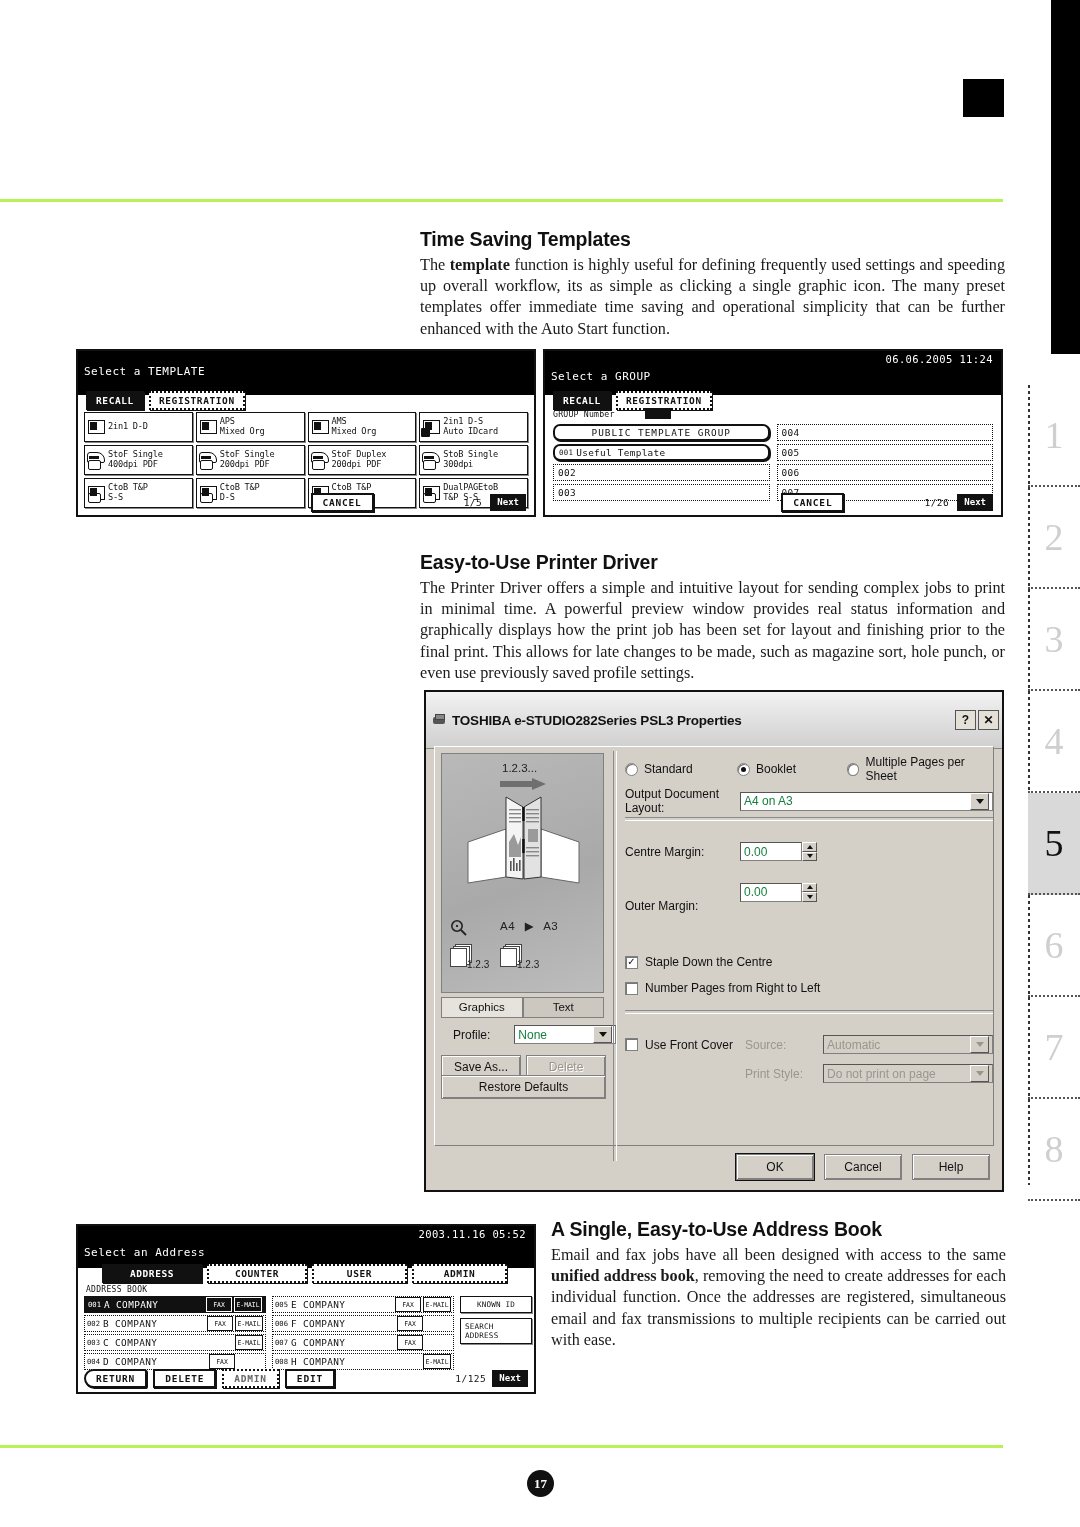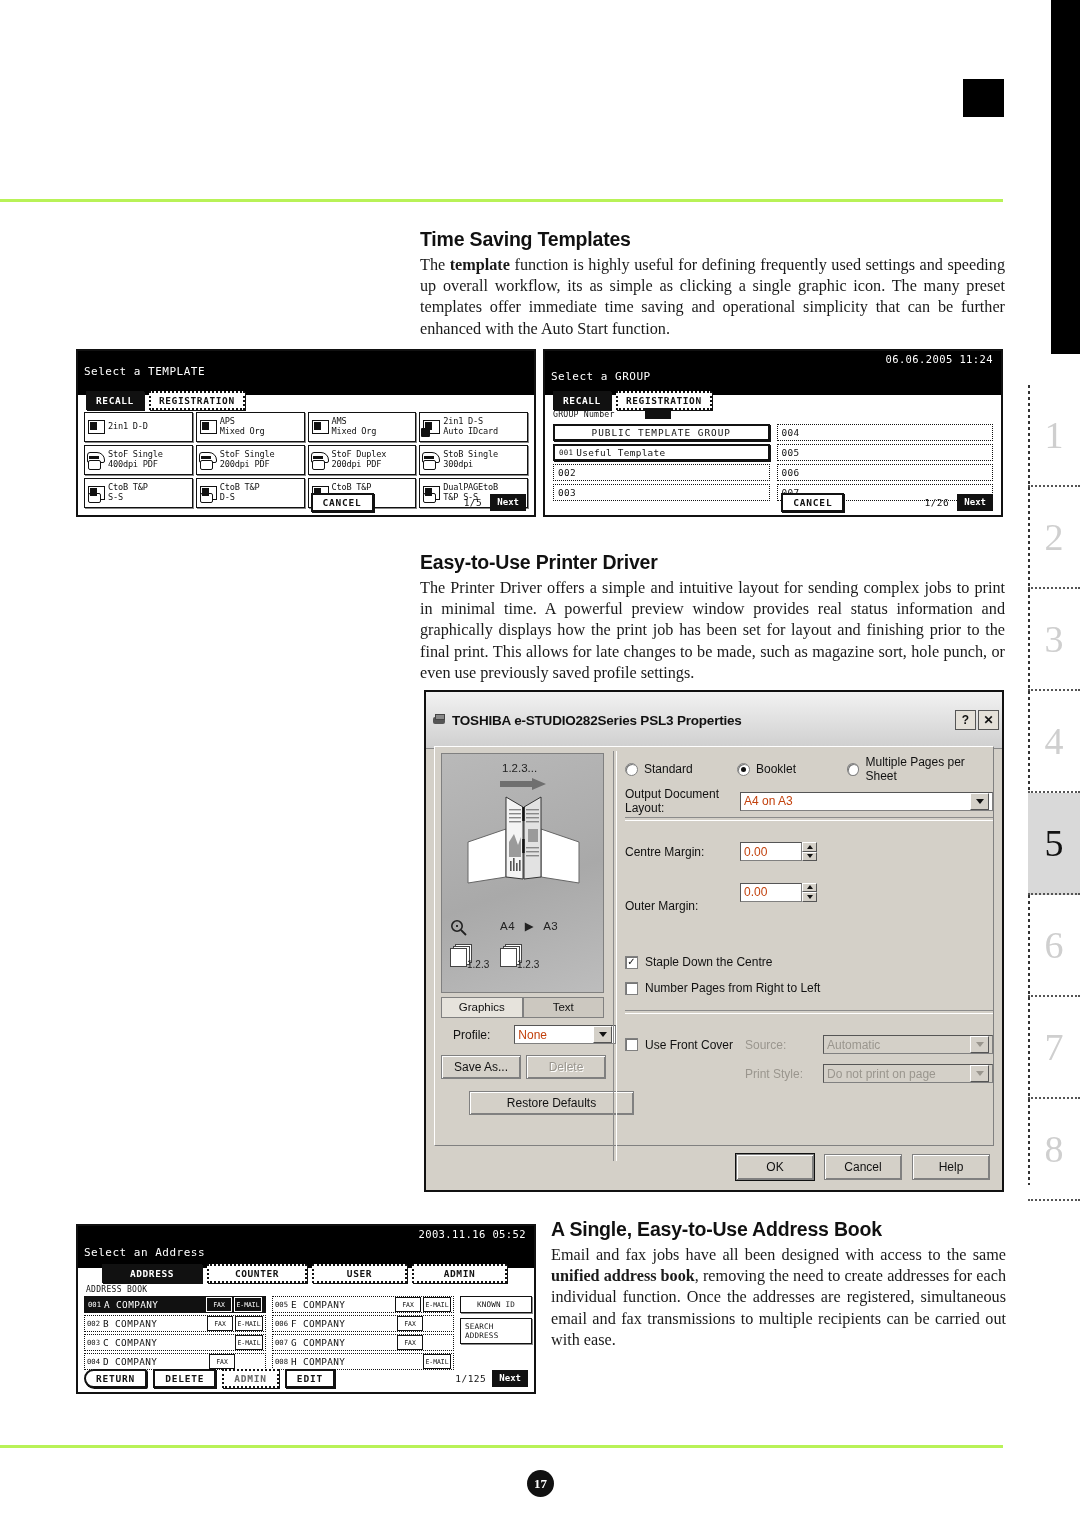--- a/index.html
+++ b/index.html
@@ -104,21 +104,21 @@
 
   
   .grp-label{position:absolute;font-size:8.2px;letter-spacing:.2px;}
   .grp-numbox{position:absolute;width:26px;height:11px;background:#111;}
   .grp-grid{position:absolute;display:grid;grid-template-columns:1fr 1fr;
     grid-auto-rows:17px;gap:3px 7px;}
   .grp{
     border:1.5px dotted #111;display:flex;align-items:center;padding:0 4px;
     font-size:9px;letter-spacing:.3px;box-sizing:border-box;background:#fff;
   }
-  .grp.solid{border-style:solid;border-width:2px;box-shadow:1px 1px 0 #111;}
+  .grp.solid{border-style:solid;border-width:2px;box-shadow:1px 1px 0 #111;border-radius:7px;}
   .grp .idx{font-size:7.4px;margin-right:3px;}
   .grp .lbl{font-size:9.4px;}
   .grp.center .lbl{margin:0 auto;letter-spacing:1px;}
 
   
   .ab-label{position:absolute;font-size:8px;letter-spacing:.3px;}
   .ab-grid{position:absolute;display:grid;grid-template-columns:1fr 1fr;
     grid-auto-rows:17px;gap:2px 6px;}
   .ab{
     border:1.5px dotted #111;display:flex;align-items:center;padding:0 2px;
@@ -192,21 +192,21 @@
   .gtbtn{
     flex:1;border:1px solid #808080;background:#ccc8c0;font-size:11.5px;
     text-align:center;padding:3px 0 4px 0;color:#111;
   }
   .gtbtn.active{background:#e6e3dc;}
 
   .lbl{font-size:12px;color:#111;}
   .lbl.dis{color:#9a968e;}
   .field{
     background:#fff;border:1px solid #808080;border-top-color:#555;border-left-color:#555;
-    font-size:12px;color:#c2410c;padding:1px 3px;box-sizing:border-box;display:flex;align-items:center;
+    font-size:12px;color:#15803d;padding:1px 3px;box-sizing:border-box;display:flex;align-items:center;
   }
   .field.dis{background:#d4d0c8;color:#9a968e;}
   .combo{display:flex;align-items:center;box-sizing:border-box;}
   .combo .arrowbox{
     width:17px;height:100%;background:#d4d0c8;border:1px solid #fff;
     border-right-color:#555;border-bottom-color:#555;margin-left:auto;
     display:flex;align-items:center;justify-content:center;flex:0 0 17px;
   }
   .caret{width:0;height:0;border-left:4px solid transparent;border-right:4px solid transparent;border-top:5px solid #111;}
   .caret.dis{border-top-color:#9a968e;}
@@ -500,21 +500,21 @@
         <span class="lbl">Profile:</span>
         <div class="field combo" style="flex:1;height:19px;">
           <span>None</span>
           <span class="arrowbox">
               <span class="caret"></span>
             </span>
         </div>
       </div>
       <div class="pbtn" style="left:6px;top:308px;position:absolute;width:78px;height:22px;">Save As...</div>
       <div class="pbtn dis" style="left:91px;top:308px;position:absolute;width:78px;height:22px;">Delete</div>
-      <div class="pbtn" style="left:6px;top:344px;position:absolute;width:163px;height:22px;margin-left:28px;">Restore Defaults</div>
+      <div class="pbtn" style="left:6px;top:328px;position:absolute;width:163px;height:22px;">Restore Defaults</div>
 
       <div style="position:absolute;left:178px;top:4px;width:2px;height:410px;border-left:1px solid #8b8b8b;border-right:1px solid #fff;"></div>
 
       <div style="position:absolute;left:190px;top:8px;width:368px;display:flex;align-items:center;">
         <label style="display:flex;align-items:center;gap:6px;width:112px;">
           <span class="radio"></span>
           <span class="lbl">Standard</span>
         </label>
         <label style="display:flex;align-items:center;gap:6px;width:110px;">
           <span class="radio on"></span>

